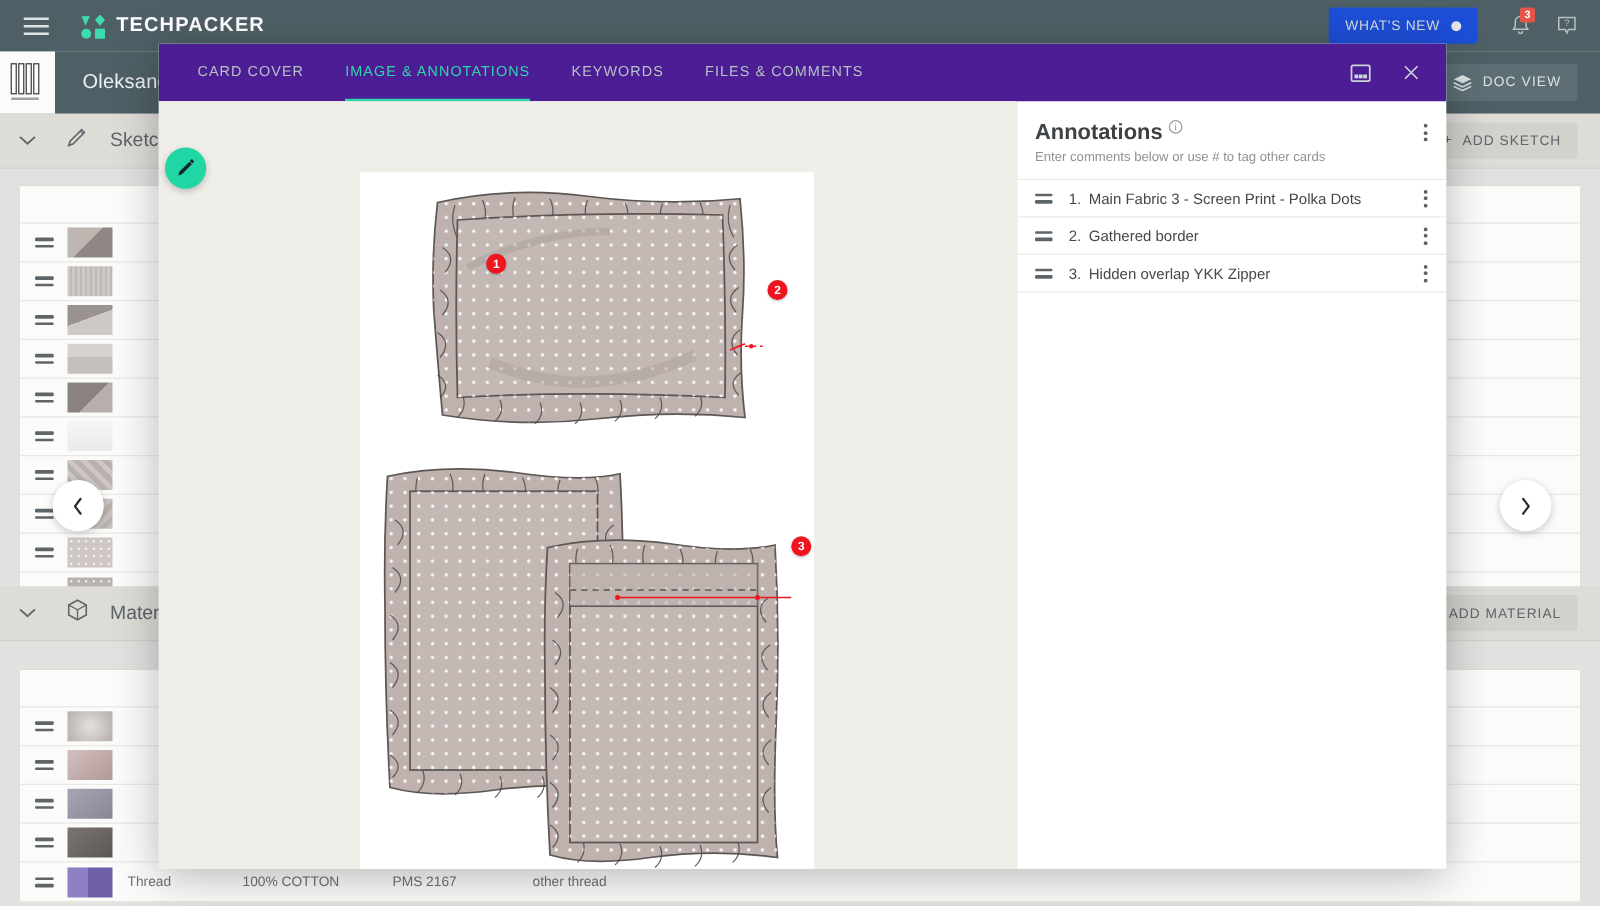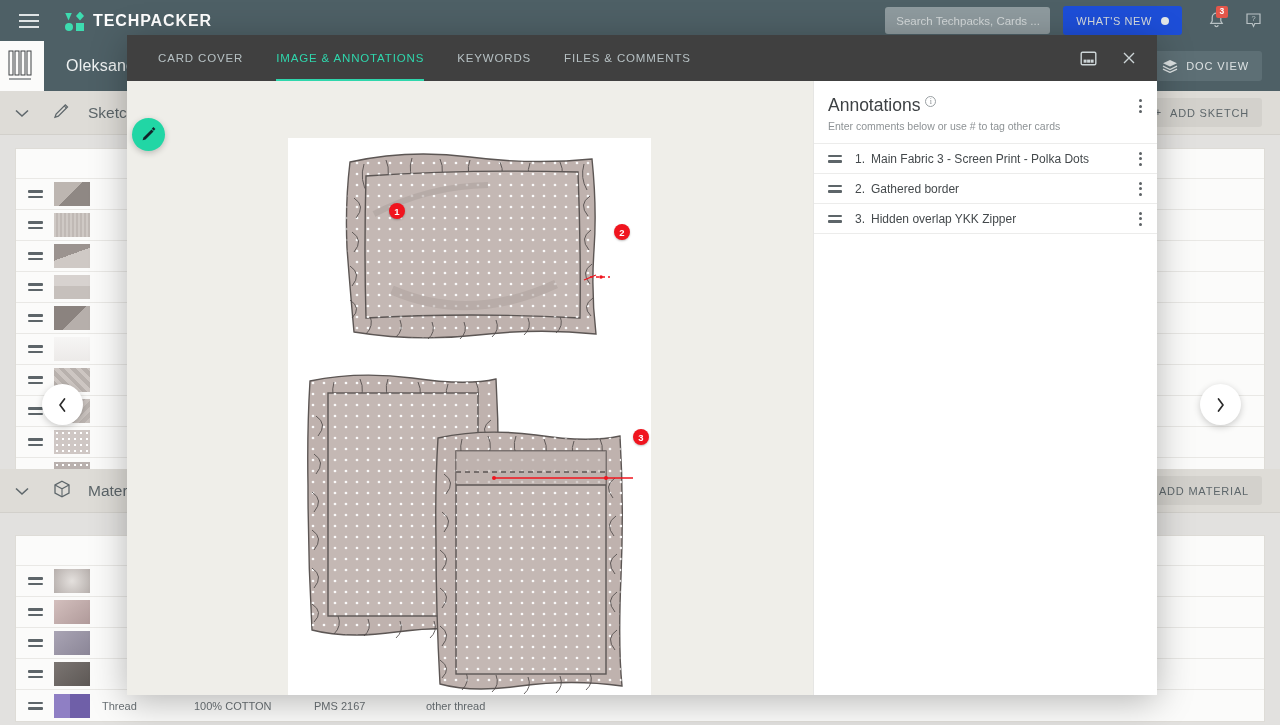--- a/index.html
+++ b/index.html
@@ -104,21 +104,21 @@
   }
   .navbtn.prev { left: 42px; top: 343px; }
   .navbtn.next { left: 1200px; top: 343px; }
 
   
   .modal {
     position: absolute; left: 127px; top: 35px; width: 1030px; height: 660px;
     background: #ffffff; box-shadow: 0 6px 34px rgba(0,0,0,0.28); z-index: 20; overflow: hidden;
   }
   .modal-head {
-    height: 46px; background: #404040; display: flex; align-items: center; position: relative;
+    height: 46px; background: #4c1d95; display: flex; align-items: center; position: relative;
   }
   .tabs { display: flex; align-items: center; height: 46px; margin-left: 31px; }
   .tab {
     height: 46px; display: flex; align-items: center; color: #b6c0c3; font-size: 11.5px;
     letter-spacing: 0.85px; margin-right: 33px; cursor: pointer; position: relative;
   }
   .tab.active { color: #2fd6ac; }
   .tab.active::after {
     content: ""; position: absolute; left: 0; right: 0; bottom: 0; height: 2.5px; background: #2fd6ac;
   }
@@ -131,21 +131,21 @@
     position: absolute; left: 5px; top: 37px; width: 33px; height: 33px; border-radius: 50%;
     background: #21d6a5; display: flex; align-items: center; justify-content: center;
     box-shadow: 0 2px 6px rgba(0,0,0,0.22); cursor: pointer; z-index: 4;
   }
   .sketch-frame {
     position: absolute; left: 161px; top: 57px; width: 363px; height: 563px; background: #ffffff;
   }
 
   .annot-pane { width: 344px; height: 614px; background: #ffffff; border-left: 1px solid #e6e6e4; }
   .annot-head { padding: 14px 17px 11px 14px; border-bottom: 1px solid #ececeb; position: relative; }
-  .annot-title { font-size: 17.5px; color: #3d4144; font-weight: normal; display: inline-block; }
+  .annot-title { font-size: 17.5px; color: #3d4144; font-weight: bold; display: inline-block; }
   .info-i {
     display: inline-block; width: 11px; height: 11px; border: 1px solid #9aa0a3; border-radius: 50%;
     font-size: 8px; line-height: 10px; text-align: center; color: #888e91; margin-left: 5px;
     vertical-align: 7px; cursor: pointer; font-family: "Liberation Serif", serif;
   }
   .annot-sub { font-size: 10.5px; color: #8d9295; margin-top: 4px; }
   .annot-kebab { position: absolute; right: 15px; top: 18px; display: flex; flex-direction: column; gap: 2.5px; cursor: pointer; }
   .annot-kebab i { width: 3px; height: 3px; border-radius: 50%; background: #5c6165; display: block; }
   .annot-row {
     height: 30px; display: flex; align-items: center; border-bottom: 1px solid #ececeb;
@@ -180,23 +180,20 @@
     <div class="brand">
       <div class="brand-mark">
         <span class="bm tl"></span>
           <span class="bm tr"></span>
           <span class="bm bl"></span>
           <span class="bm br"></span>
       </div>
       <span class="brand-name">TECHPACKER</span>
     </div>
     <div class="topbar-right">
-      <div class="search-box">
-        <span>Search Techpacks, Cards ...</span>
-      </div>
       <div class="whatsnew">
         <span>WHAT'S NEW</span>
         <span class="dot"></span>
       </div>
       <div class="bell-wrap">
         <svg width="17" height="19" viewBox="0 0 17 19">
           <path d="M8.5 2.2c-2.5 0-4.3 1.9-4.3 4.3v3.6l-1.4 2.2h11.4l-1.4-2.2V6.5c0-2.4-1.8-4.3-4.3-4.3z" fill="none" stroke="#b9c2c5" stroke-width="1.2"></path>
           <path d="M6.9 14.1c0 .9.7 1.6 1.6 1.6s1.6-.7 1.6-1.6" fill="none" stroke="#b9c2c5" stroke-width="1.2"></path>
         </svg>
         <span class="badge">3</span>

